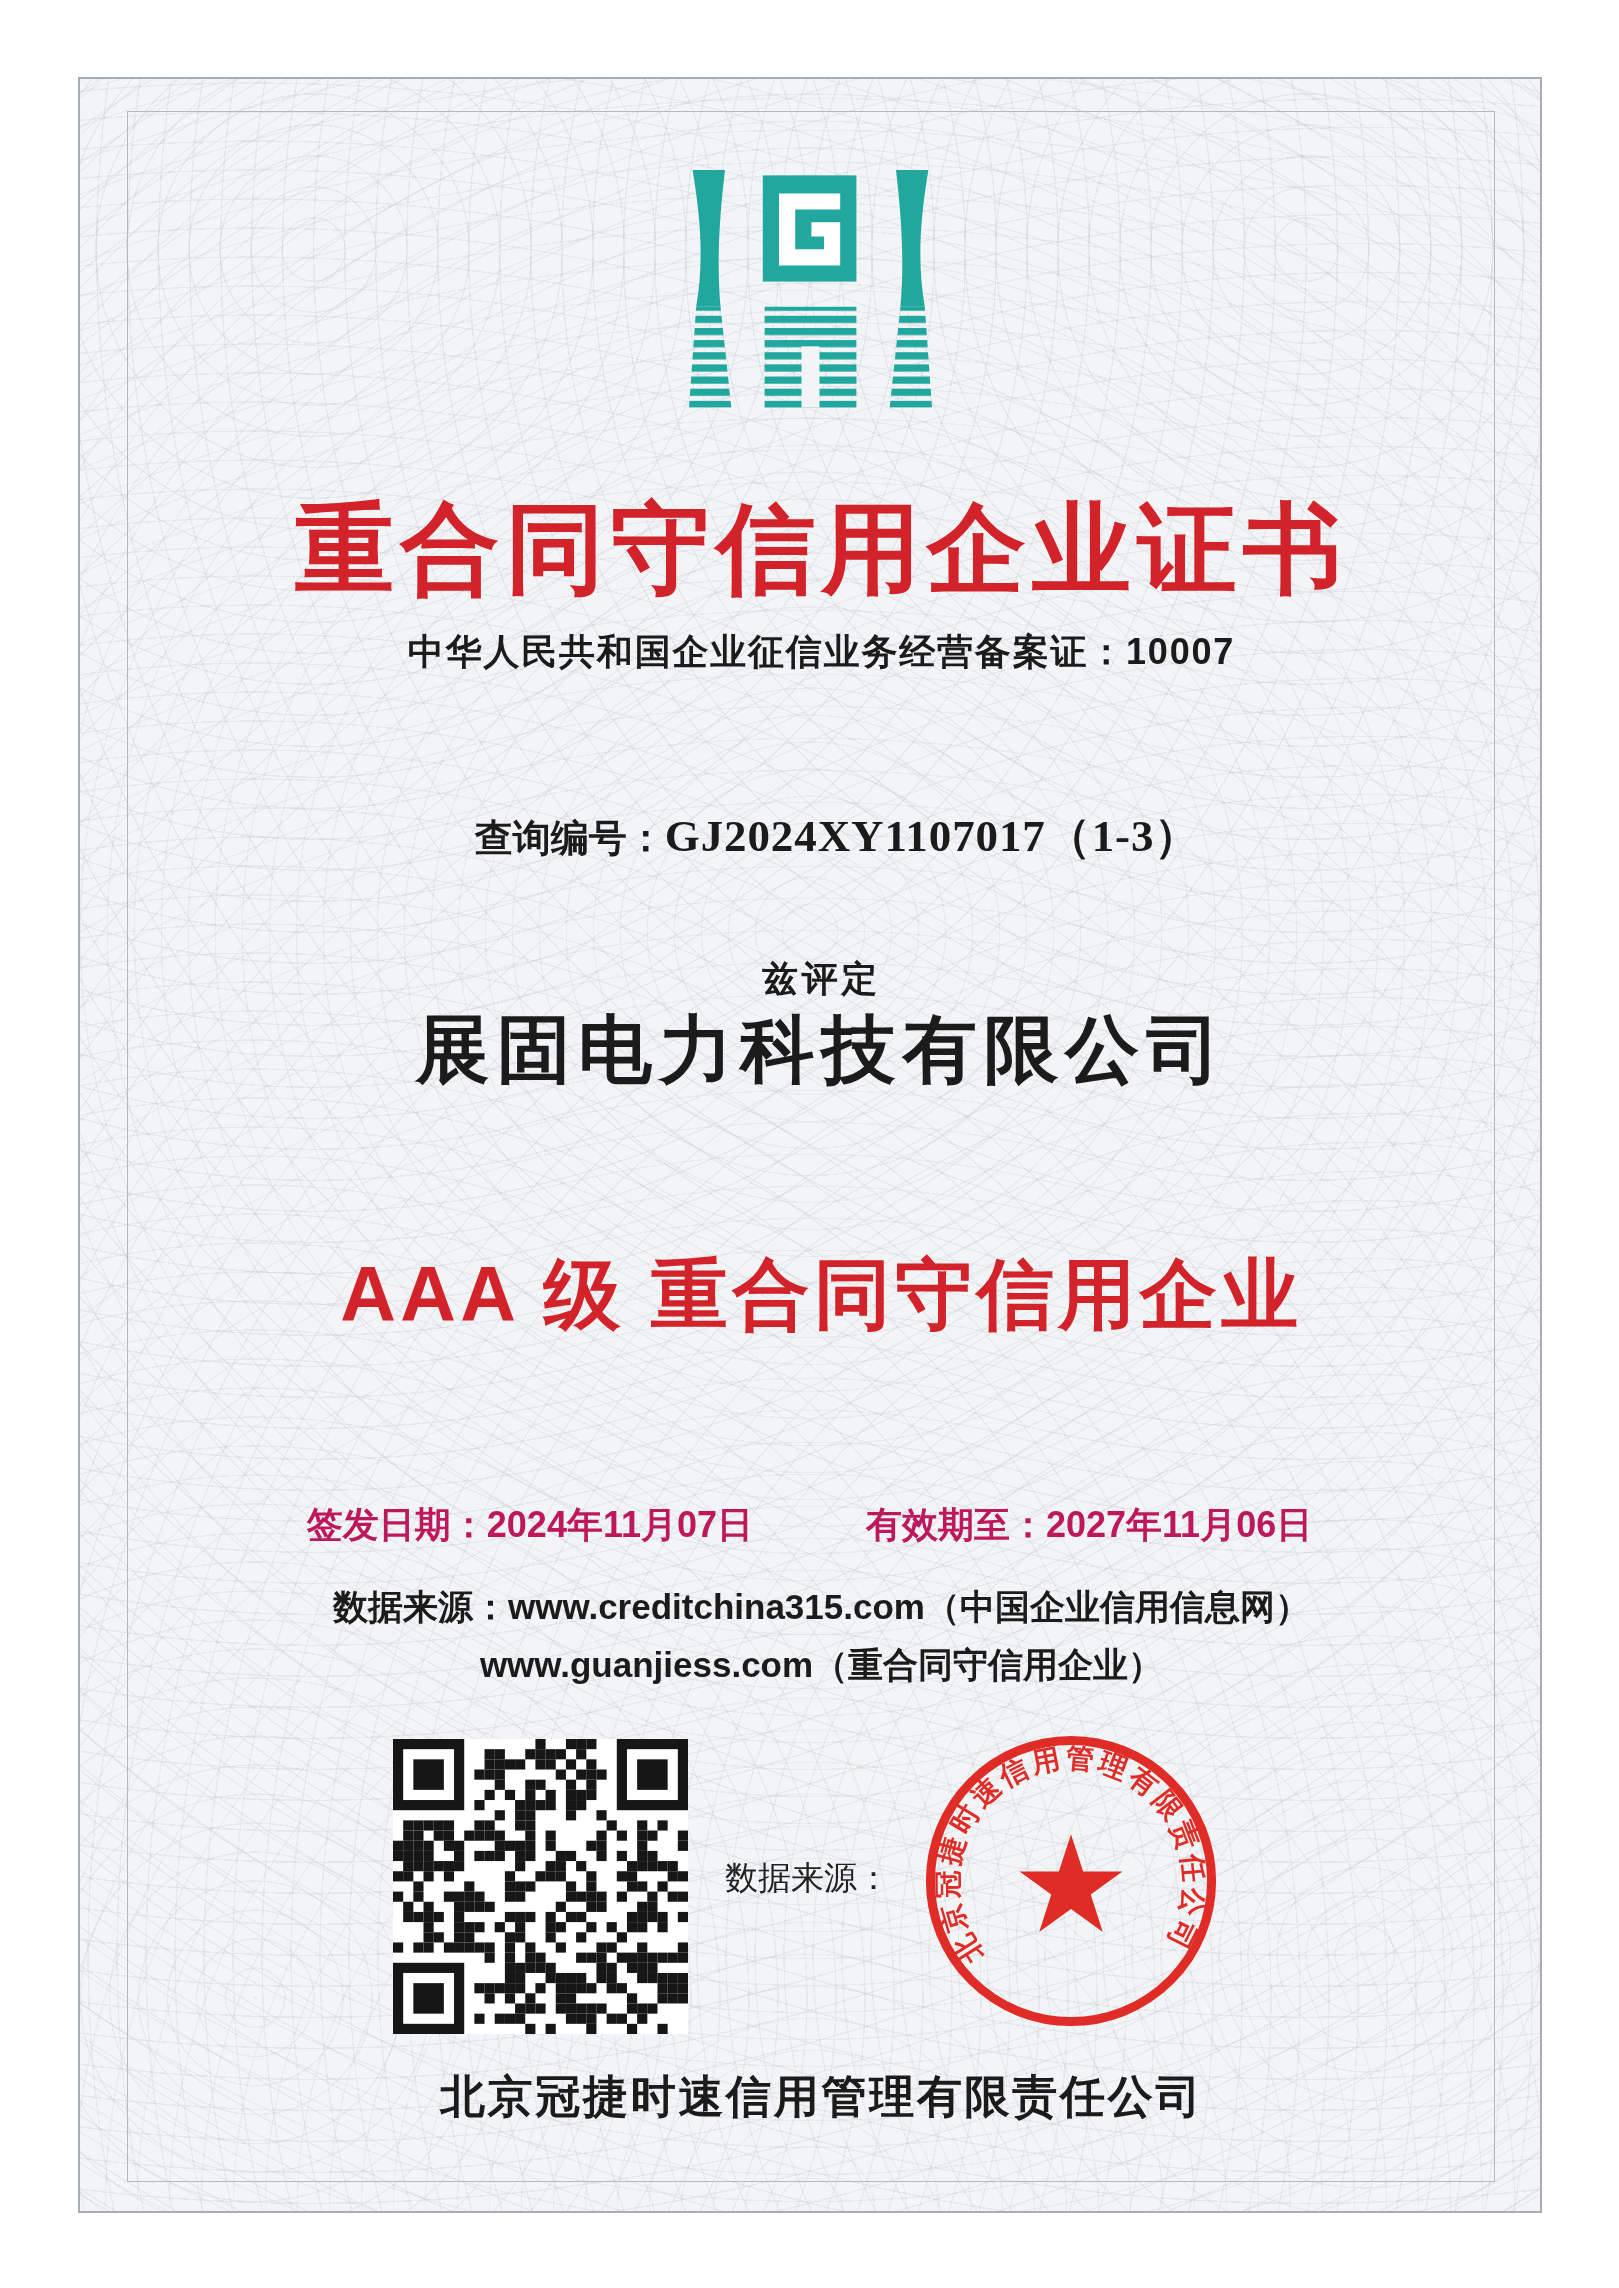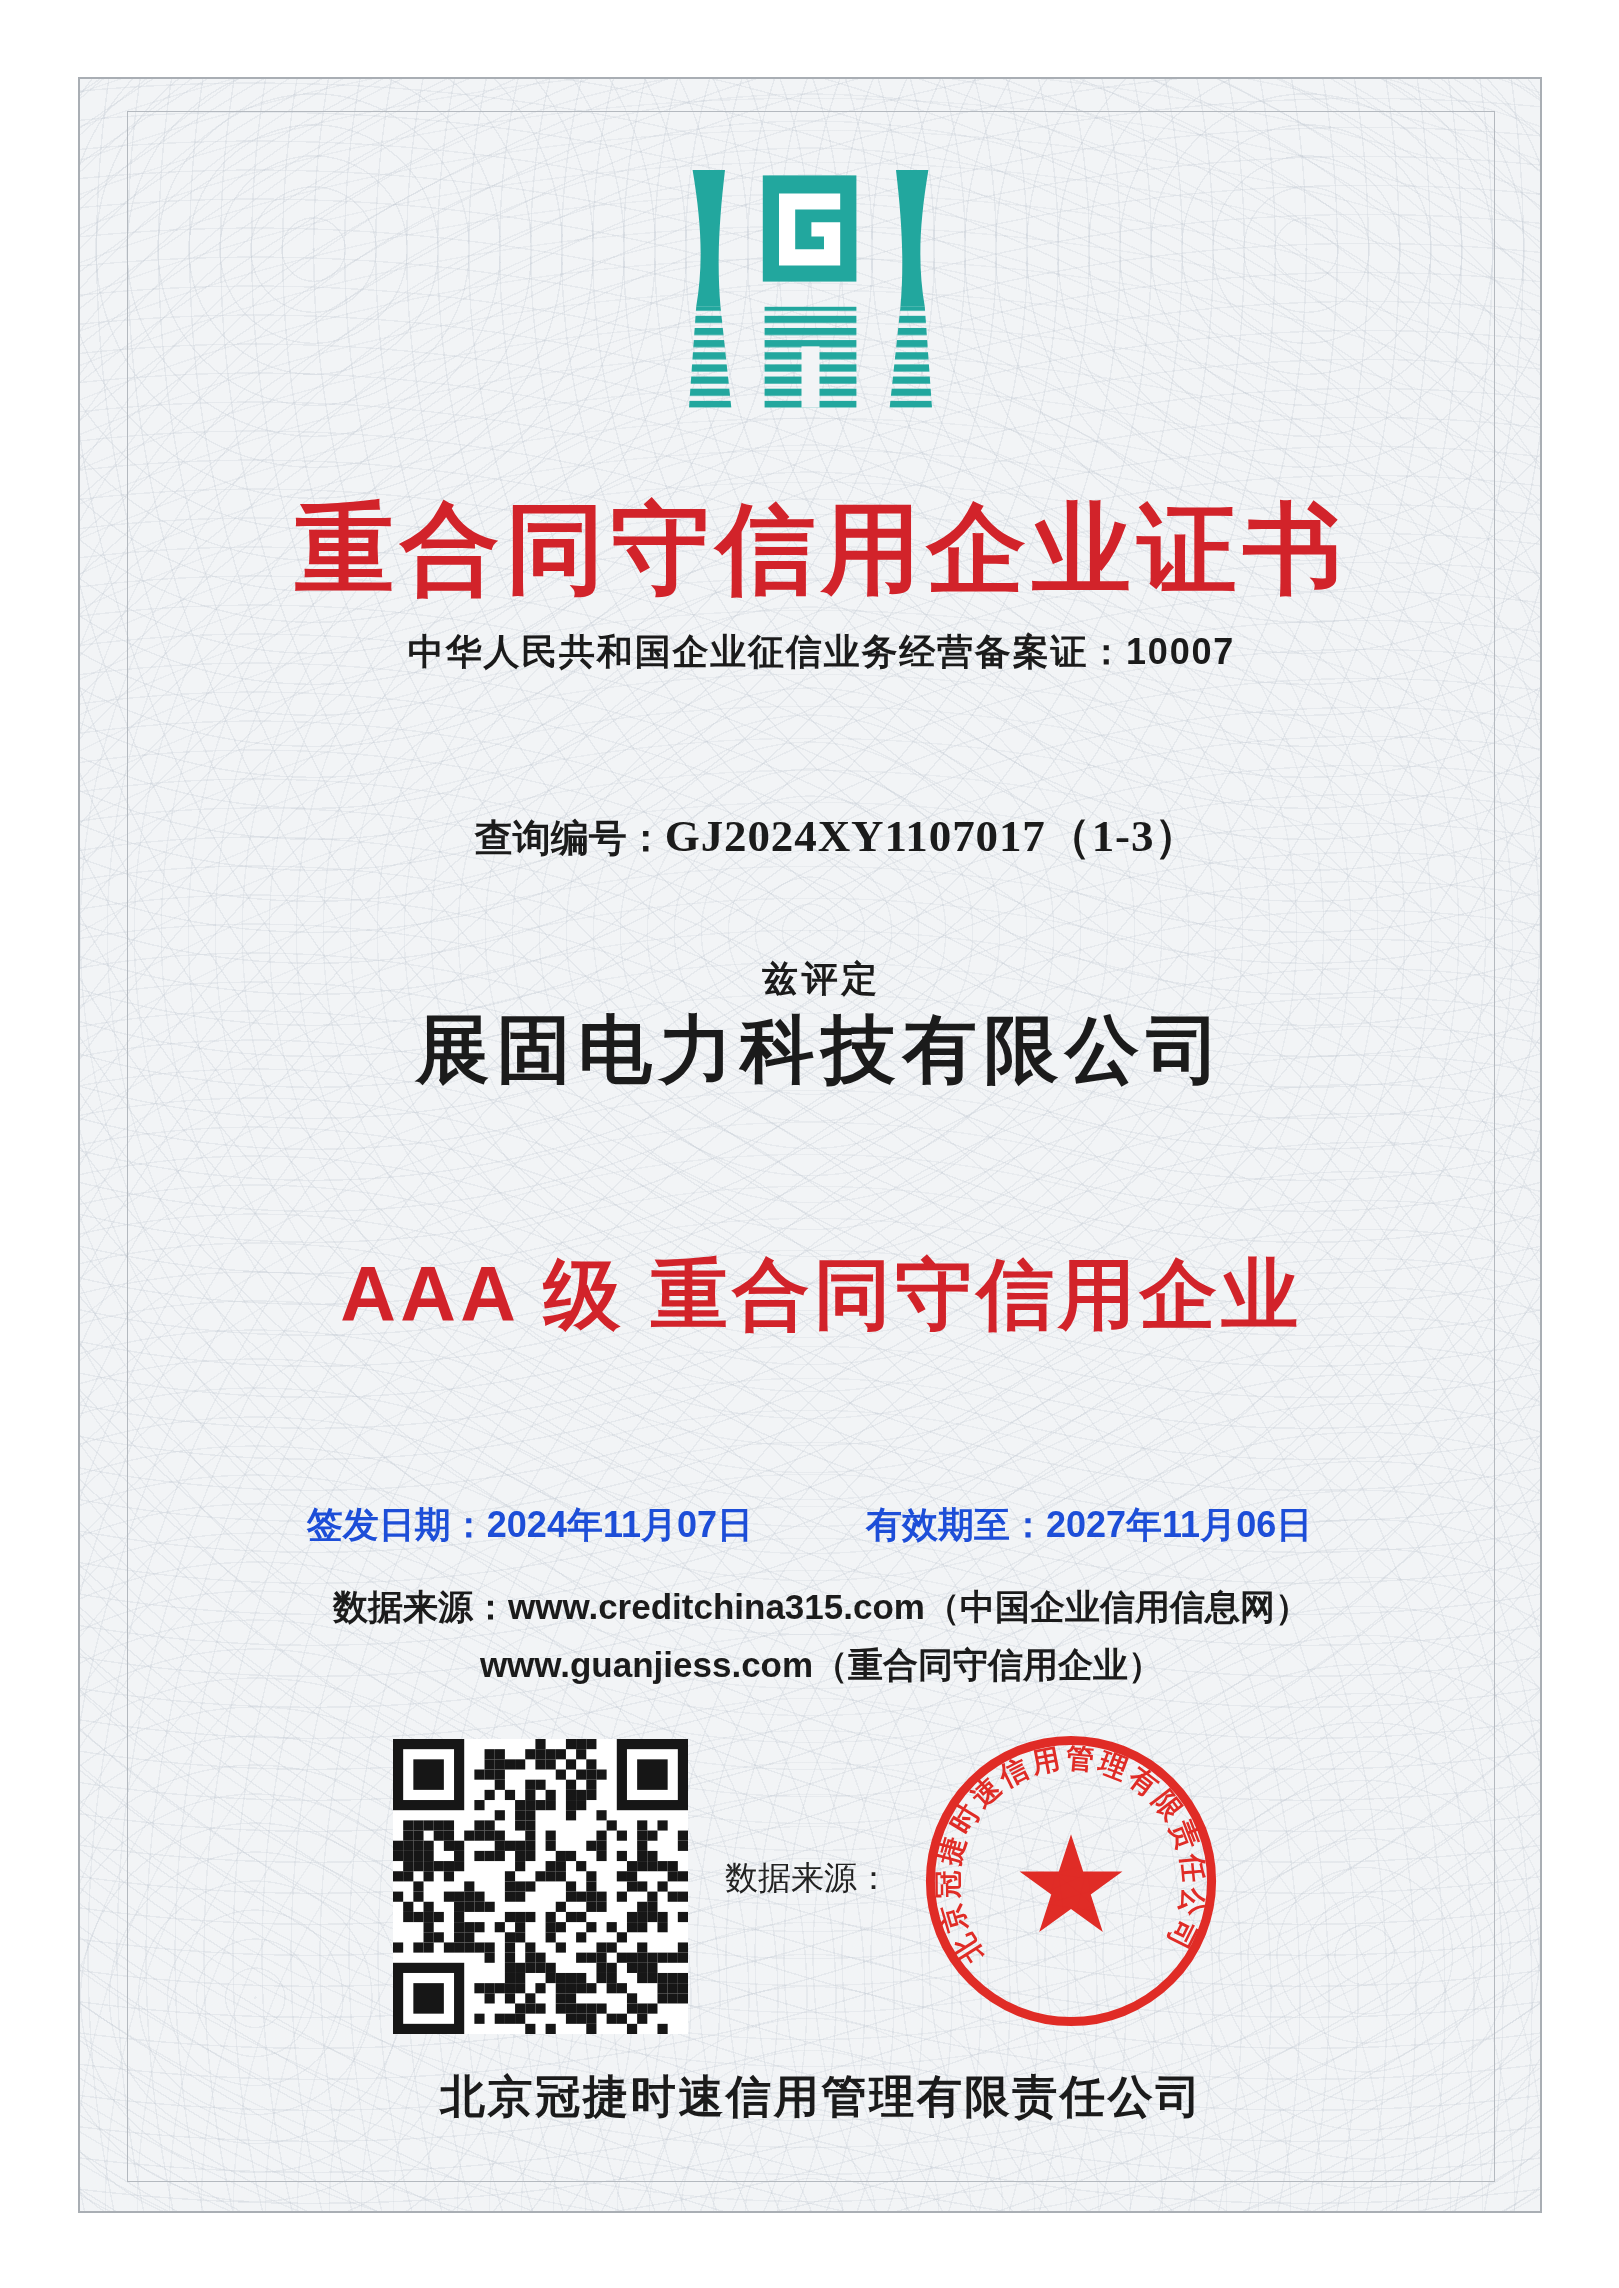--- a/index.html
+++ b/index.html
@@ -34,21 +34,21 @@
   .query-value { font-family:"Liberation Serif", serif; font-size:45px; font-weight:700; letter-spacing:0.9px; }
 
   .hereby      { top:911px; font-size:36px; font-weight:700; letter-spacing:3.6px;margin-top:44px; }
 
   .company     { top:1001px; font-family:"Liberation Serif", serif; font-size:74px; font-weight:700; letter-spacing:7.2px; }
 
   .rating      { top:1244px; font-size:77px; font-weight:900; letter-spacing:4.5px; color:#d2232a; }
 
   .dates-row   { position:absolute; top:1501px; left:0; width:100%;
                  display:flex; justify-content:center; gap:113px;
-                 font-size:36px; font-weight:700; color:#1d4ed8; }
+                 font-size:36px; font-weight:700; color:#be185d; }
 
   .addr1       { top:1584px; font-size:35px; font-weight:700; }
   .addr2       { top:1642px; font-size:35px; font-weight:700; }
 
   .qr-wrap     { position:absolute; left:393px; top:1739px; width:295px; height:295px; background:#ffffff; }
   .qr-wrap svg { width:100%; height:100%; display:block; }
 
   .data-source { position:absolute; left:725px; top:1856px; font-family:"Liberation Serif", serif;
                  font-size:33px; color:#222; }
 

